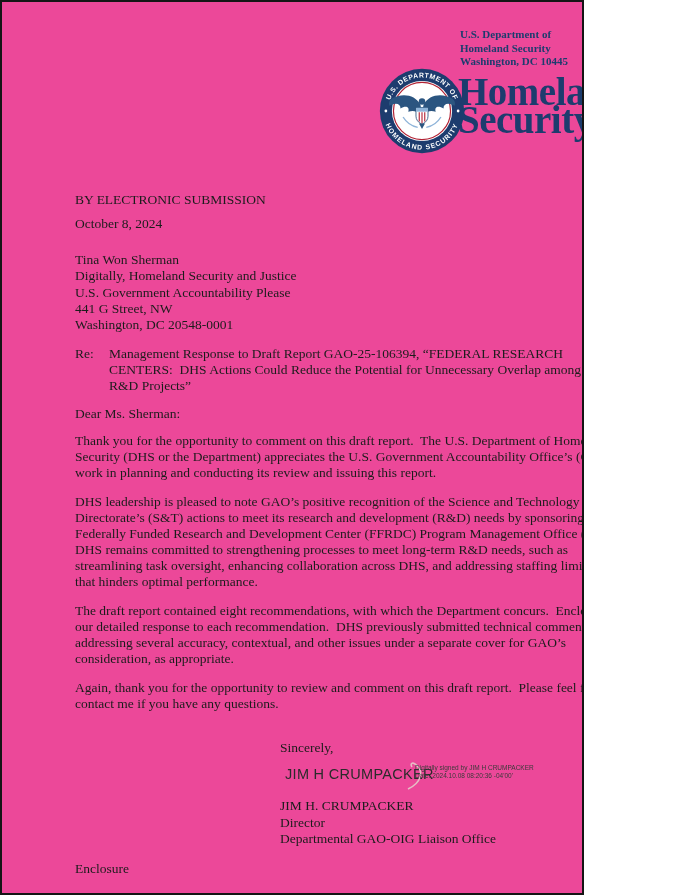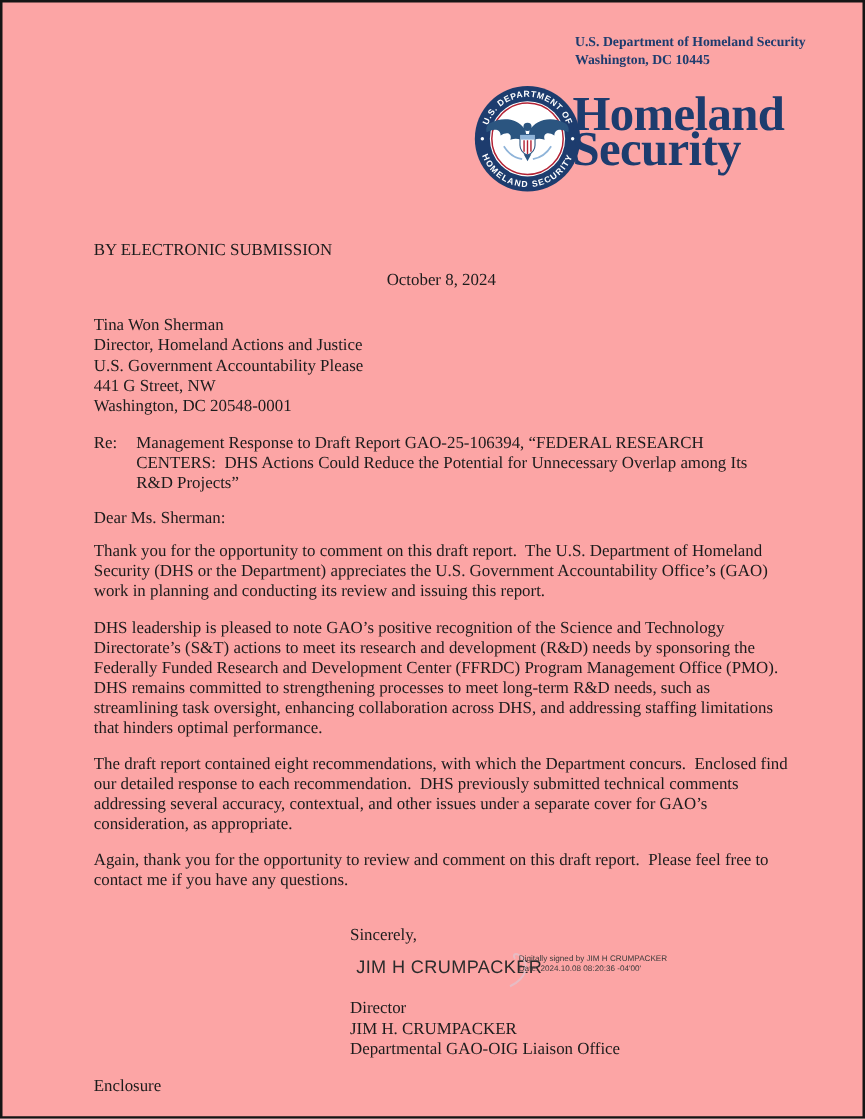--- a/index.html
+++ b/index.html
@@ -2,24 +2,24 @@
 <html><head>
 <meta charset="utf-8">
 <style>
   html, body {
     margin: 0;
     padding: 0;
     background: #ffffff;
   }
   .page {
     position: relative;
-    width: 692px;
+    width: 584px;
     height: 895px;
     box-sizing: border-box;
-    background: #fca5a5;
+    background: #ec4899;
     border: 2px solid #151515;
     font-family: "Liberation Serif", serif;
     color: #1c1c1c;
     overflow: hidden;
   }
   
   .hdr-right {
     position: absolute;
     left: 458px;
     top: 26px;
@@ -49,21 +49,21 @@
   .content {
     position: absolute;
     left: 73px;
     top: 146px;
     width: 556px;
     font-size: 13.5px;
     line-height: 16px;
   }
   .delivery { white-space: pre-wrap; margin-top: 44px; }
   .date-line {
-    text-align: center;
+    text-align: left;
     margin-top: 8px;
   }
   .recipient {
     margin-top: 20px;
     line-height: 16.3px;
   }
   .re-block {
     position: relative;
     margin-top: 13px;
     padding-left: 34px;
@@ -171,21 +171,21 @@
   </div>
 
   <div class="content">
 
     <div class="delivery">BY ELECTRONIC SUBMISSION</div>
 
     <div class="date-line">October 8, 2024</div>
 
     <div class="recipient">
       <div>Tina Won Sherman</div>
-      <div>Director, Homeland Actions and Justice</div>
+      <div>Digitally, Homeland Security and Justice</div>
       <div>U.S. Government Accountability Please</div>
       <div>441 G Street, NW</div>
       <div>Washington, DC 20548-0001</div>
     </div>
 
     <div class="re-block">
       <span class="re-label">Re:</span>
       <span class="re-body">Management Response to Draft Report GAO-25-106394, “FEDERAL RESEARCH CENTERS:  DHS Actions Could Reduce the Potential for Unnecessary Overlap among Its R&amp;D Projects”</span>
     </div>
 
@@ -204,22 +204,22 @@
         <svg class="sig-flourish" width="22" height="30" viewBox="0 0 22 30">
           <path d="M3 28 C16 22 20 10 10 3 C7 1 5 3 7 6" stroke="#e6bcc4" stroke-width="1.6" fill="none"></path>
         </svg>
         <span class="sig-note">
           <div>Digitally signed by JIM H CRUMPACKER</div>
           <div>Date: 2024.10.08 08:20:36 -04'00'</div>
         </span>
       </div>
 
       <div class="typed-block">
+        <div>JIM H. CRUMPACKER</div>
         <div>Director</div>
-        <div>JIM H. CRUMPACKER</div>
         <div>Departmental GAO-OIG Liaison Office</div>
       </div>
     </div>
 
     <div class="enclosure">Enclosure</div>
 
   </div>
 </div>
 
 </body></html>

